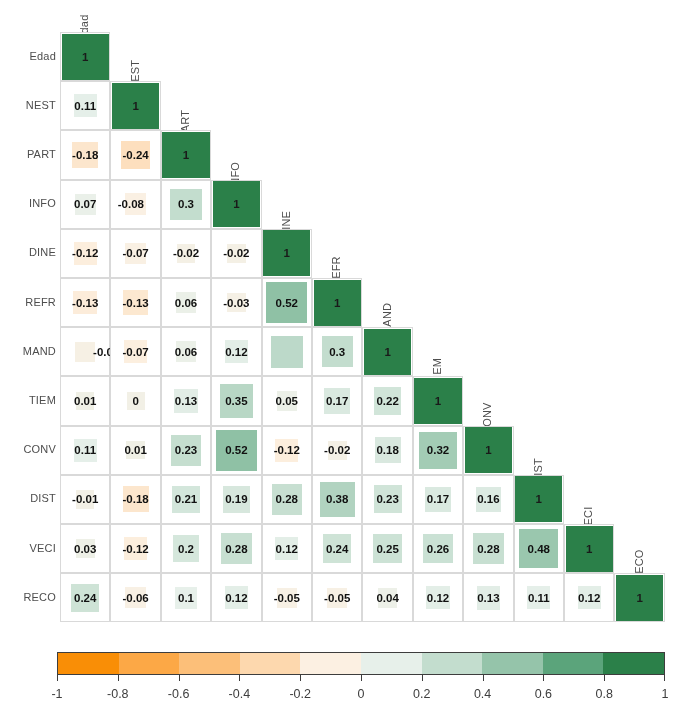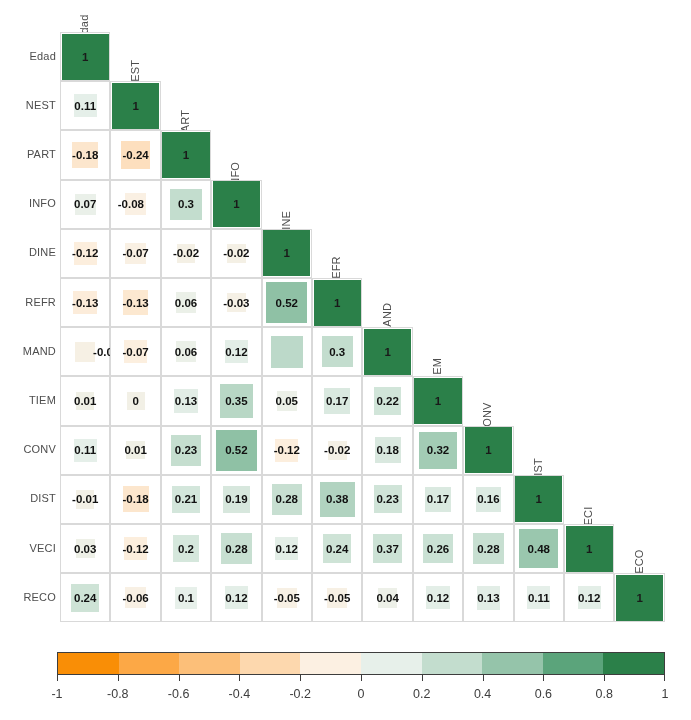--- a/index.html
+++ b/index.html
@@ -276,21 +276,21 @@
     <div class="swatch" style="left: 221.24px; top: 533.44px; width: 30.32px; height: 30.32px; background: rgb(199, 223, 209);"></div>
     <div class="cellval" style="left: 211.2px; width: 50.4px; top: 543.6px;">0.28</div>
     <div class="cell" style="left: 261.6px; top: 524px; width: 50.4px; height: 49.2px;"></div>
     <div class="swatch" style="left: 275.16px; top: 536.96px; width: 23.28px; height: 23.28px; background: rgb(227, 238, 231);"></div>
     <div class="cellval" style="left: 261.6px; width: 50.4px; top: 543.6px;">0.12</div>
     <div class="cell" style="left: 312px; top: 524px; width: 50.4px; height: 49.2px;"></div>
     <div class="swatch" style="left: 322.92px; top: 534.32px; width: 28.56px; height: 28.56px; background: rgb(206, 227, 214);"></div>
     <div class="cellval" style="left: 312px; width: 50.4px; top: 543.6px;">0.24</div>
     <div class="cell" style="left: 362.4px; top: 524px; width: 50.4px; height: 49.2px;"></div>
     <div class="swatch" style="left: 373.1px; top: 534.1px; width: 29px; height: 29px; background: rgb(204, 226, 213);"></div>
-    <div class="cellval" style="left: 362.4px; width: 50.4px; top: 543.6px;">0.37</div>
+    <div class="cellval" style="left: 362.4px; width: 50.4px; top: 543.6px;">0.25</div>
     <div class="cell" style="left: 412.8px; top: 524px; width: 50.4px; height: 49.2px;"></div>
     <div class="swatch" style="left: 423.28px; top: 533.88px; width: 29.44px; height: 29.44px; background: rgb(202, 225, 212);"></div>
     <div class="cellval" style="left: 412.8px; width: 50.4px; top: 543.6px;">0.26</div>
     <div class="cell" style="left: 463.2px; top: 524px; width: 50.4px; height: 49.2px;"></div>
     <div class="swatch" style="left: 473.24px; top: 533.44px; width: 30.32px; height: 30.32px; background: rgb(199, 223, 209);"></div>
     <div class="cellval" style="left: 463.2px; width: 50.4px; top: 543.6px;">0.28</div>
     <div class="cell" style="left: 513.6px; top: 524px; width: 50.4px; height: 49.2px;"></div>
     <div class="swatch" style="left: 519.24px; top: 529.04px; width: 39.12px; height: 39.12px; background: rgb(154, 199, 174);"></div>
     <div class="cellval" style="left: 513.6px; width: 50.4px; top: 543.6px;">0.48</div>
     <div class="cell" style="left: 564px; top: 524px; width: 50.4px; height: 49.2px;"></div>

